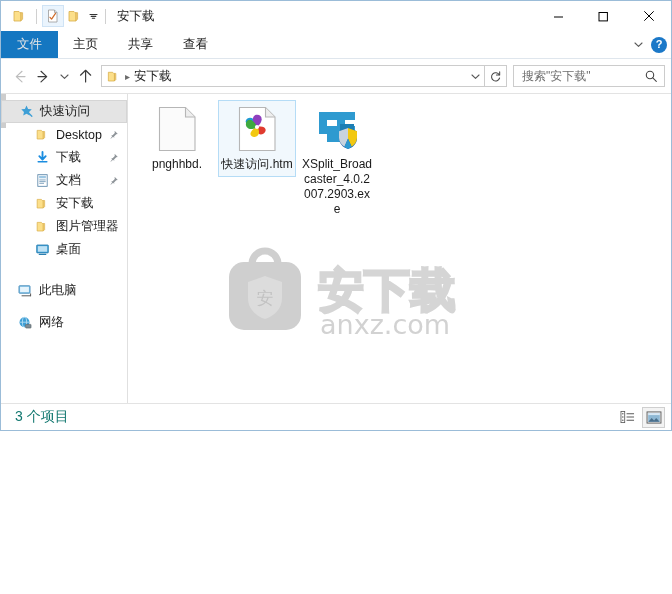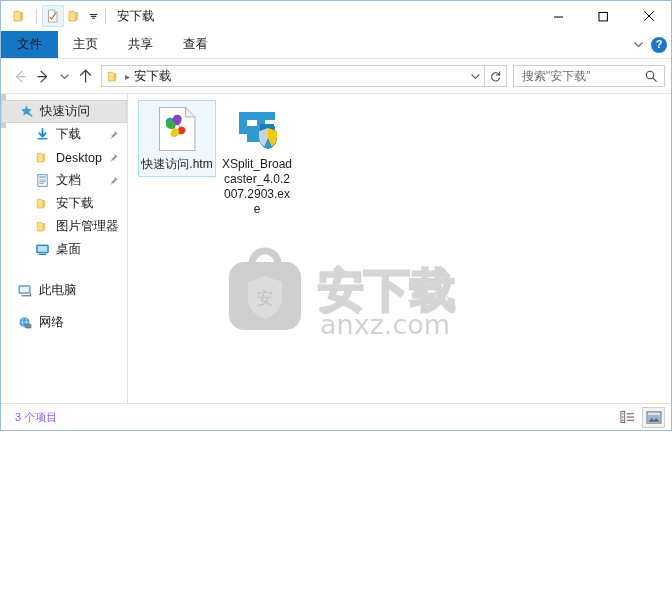--- a/index.html
+++ b/index.html
@@ -101,21 +101,21 @@
   .tab {
     padding: 0 15px;
     display: flex;
     align-items: center;
     font-size: 12.5px;
     color: #1a1a1a;
     white-space: nowrap;
   }
   .tab.file {
     background: #1577c1;
-    color: #0f172a;
+    color: #e5e5e5;
     padding: 0 16px;
   }
   .ribbon-right {
     position: absolute;
     right: 4px;
     top: 0;
     height: 27px;
     display: flex;
     align-items: center;
     gap: 4px;
@@ -341,22 +341,22 @@
     height: 27px;
     flex: 0 0 auto;
     border-top: 1px solid #e3e3e3;
     display: flex;
     align-items: center;
     background: #ffffff;
     padding: 0 6px 0 14px;
     box-sizing: border-box;
   }
   .status-text {
-    font-size: 11px;
-    color: #8b5cf6;
+    font-size: 14px;
+    color: #0f766e;
     white-space: nowrap;
   }
   .status-views {
     margin-left: auto;
     display: flex;
     align-items: center;
     gap: 3px;
   }
   .view-btn {
     width: 23px;
@@ -508,50 +508,50 @@
             <path d="M8 1.6l1.7 3.6 3.9.5-2.9 2.7.8 3.9L8 10.4l-3.5 1.9.8-3.9L2.4 5.7l3.9-.5z" fill="#3e9fd6"></path>
             <path d="M10.5 9.8l3.2 3.3" stroke="#3e9fd6" stroke-width="1.4" stroke-linecap="round"></path>
           </svg>
         </span>
         <span class="sb-label">快速访问</span>
       </div>
 
       <div class="sb-item lvl1">
         <span class="sb-ico">
           <svg width="15" height="15" viewBox="0 0 16 16">
+            <path d="M2.3 3.6h4.5l1 1.2h1v8H2.3z" fill="#fcdf8a" stroke="#dcb14e" stroke-width="0.8"></path>
+            <path d="M8.8 12.8l1.5-1.5V4.8H8.8z" fill="#f3cf72" stroke="#dcb14e" stroke-width="0.7"></path>
+          </svg>
+        </span>
+        <span class="sb-label">Desktop</span>
+        <span class="sb-pin">
+          <svg width="11" height="11" viewBox="0 0 12 12">
+              <path d="M7.2 1.3L10.7 4.8 9 5.2 6.6 7.6 6.9 9.3 5.6 8 2.4 10.6 4.6 7.2 3.3 5.9 5 6.2 7.4 3.8z" fill="#8e9499"></path>
+            </svg>
+        </span>
+      </div>
+
+      <div class="sb-item lvl1">
+        <span class="sb-ico">
+          <svg width="15" height="15" viewBox="0 0 16 16">
             <path d="M8 2v7.2M4.6 6.6L8 10.2l3.4-3.6" fill="none" stroke="#1b8de0" stroke-width="2" stroke-linecap="round" stroke-linejoin="round"></path>
             <path d="M3.4 12.6h9.2" stroke="#1b8de0" stroke-width="1.6" stroke-linecap="round"></path>
           </svg>
         </span>
         <span class="sb-label">下载</span>
         <span class="sb-pin">
           <svg width="11" height="11" viewBox="0 0 12 12">
               <path d="M7.2 1.3L10.7 4.8 9 5.2 6.6 7.6 6.9 9.3 5.6 8 2.4 10.6 4.6 7.2 3.3 5.9 5 6.2 7.4 3.8z" fill="#8e9499"></path>
             </svg>
         </span>
       </div>
 
       <div class="sb-item lvl1">
         <span class="sb-ico">
           <svg width="15" height="15" viewBox="0 0 16 16">
-            <path d="M2.3 3.6h4.5l1 1.2h1v8H2.3z" fill="#fcdf8a" stroke="#dcb14e" stroke-width="0.8"></path>
-            <path d="M8.8 12.8l1.5-1.5V4.8H8.8z" fill="#f3cf72" stroke="#dcb14e" stroke-width="0.7"></path>
-          </svg>
-        </span>
-        <span class="sb-label">Desktop</span>
-        <span class="sb-pin">
-          <svg width="11" height="11" viewBox="0 0 12 12">
-              <path d="M7.2 1.3L10.7 4.8 9 5.2 6.6 7.6 6.9 9.3 5.6 8 2.4 10.6 4.6 7.2 3.3 5.9 5 6.2 7.4 3.8z" fill="#8e9499"></path>
-            </svg>
-        </span>
-      </div>
-
-      <div class="sb-item lvl1">
-        <span class="sb-ico">
-          <svg width="15" height="15" viewBox="0 0 16 16">
             <rect x="3" y="1.8" width="10" height="12.4" fill="#ffffff" stroke="#5a86a8" stroke-width="0.9"></rect>
             <rect x="4.4" y="3" width="7.2" height="2.6" fill="#9ec7e3"></rect>
             <path d="M4.6 7.4h6.8M4.6 9.2h6.8M4.6 11h5" stroke="#6d95b4" stroke-width="0.9"></path>
           </svg>
         </span>
         <span class="sb-label">文档</span>
         <span class="sb-pin">
           <svg width="11" height="11" viewBox="0 0 12 12">
               <path d="M7.2 1.3L10.7 4.8 9 5.2 6.6 7.6 6.9 9.3 5.6 8 2.4 10.6 4.6 7.2 3.3 5.9 5 6.2 7.4 3.8z" fill="#8e9499"></path>
             </svg>
@@ -618,20 +618,29 @@
             <rect x="8.6" y="9.4" width="5.4" height="3.6" rx="0.5" fill="#7f8c94" stroke="#5d686e" stroke-width="0.7"></rect>
           </svg>
         </span>
         <span class="sb-label">网络</span>
       </div>
     </div>
 
     <div class="content">
       <div class="files">
 
+        <div class="file-item">
+          <div class="file-ico">
+            <svg width="40" height="46" viewBox="0 0 40 46">
+              <path d="M2.5 1.5h26l9.5 9.5v33.5h-35.5z" fill="#fbfbfb" stroke="#b6b6b6" stroke-width="1.1"></path>
+              <path d="M28.5 1.8v9.2h9.3" fill="#eeeeee" stroke="#b6b6b6" stroke-width="1.1"></path>
+            </svg>
+          </div>
+          <div class="file-name">pnghhbd.</div>
+        </div>
 
         <div class="file-item selected">
           <div class="file-ico">
             <svg width="40" height="46" viewBox="0 0 40 46">
               <path d="M2.5 1.5h26l9.5 9.5v33.5h-35.5z" fill="#ffffff" stroke="#b6b6b6" stroke-width="1.1"></path>
               <path d="M28.5 1.8v9.2h9.3" fill="#eeeeee" stroke="#b6b6b6" stroke-width="1.1"></path>
               <g transform="translate(20,21)">
                 <path d="M0 0 C -2 -9, -10 -10, -12 -5 C -13 -1, -8 2, 0 0 Z" fill="#1e9ad6" transform="rotate(10)"></path>
                 <path d="M0 0 C 6 -7, 3 -13, -2 -12 C -7 -11, -7 -4, 0 0 Z" fill="#8e3fbe" transform="rotate(10)"></path>
                 <path d="M0 0 C 9 -3, 11 3, 7 6 C 3 9, -1 5, 0 0 Z" fill="#e03b2f" transform="rotate(6)"></path>

